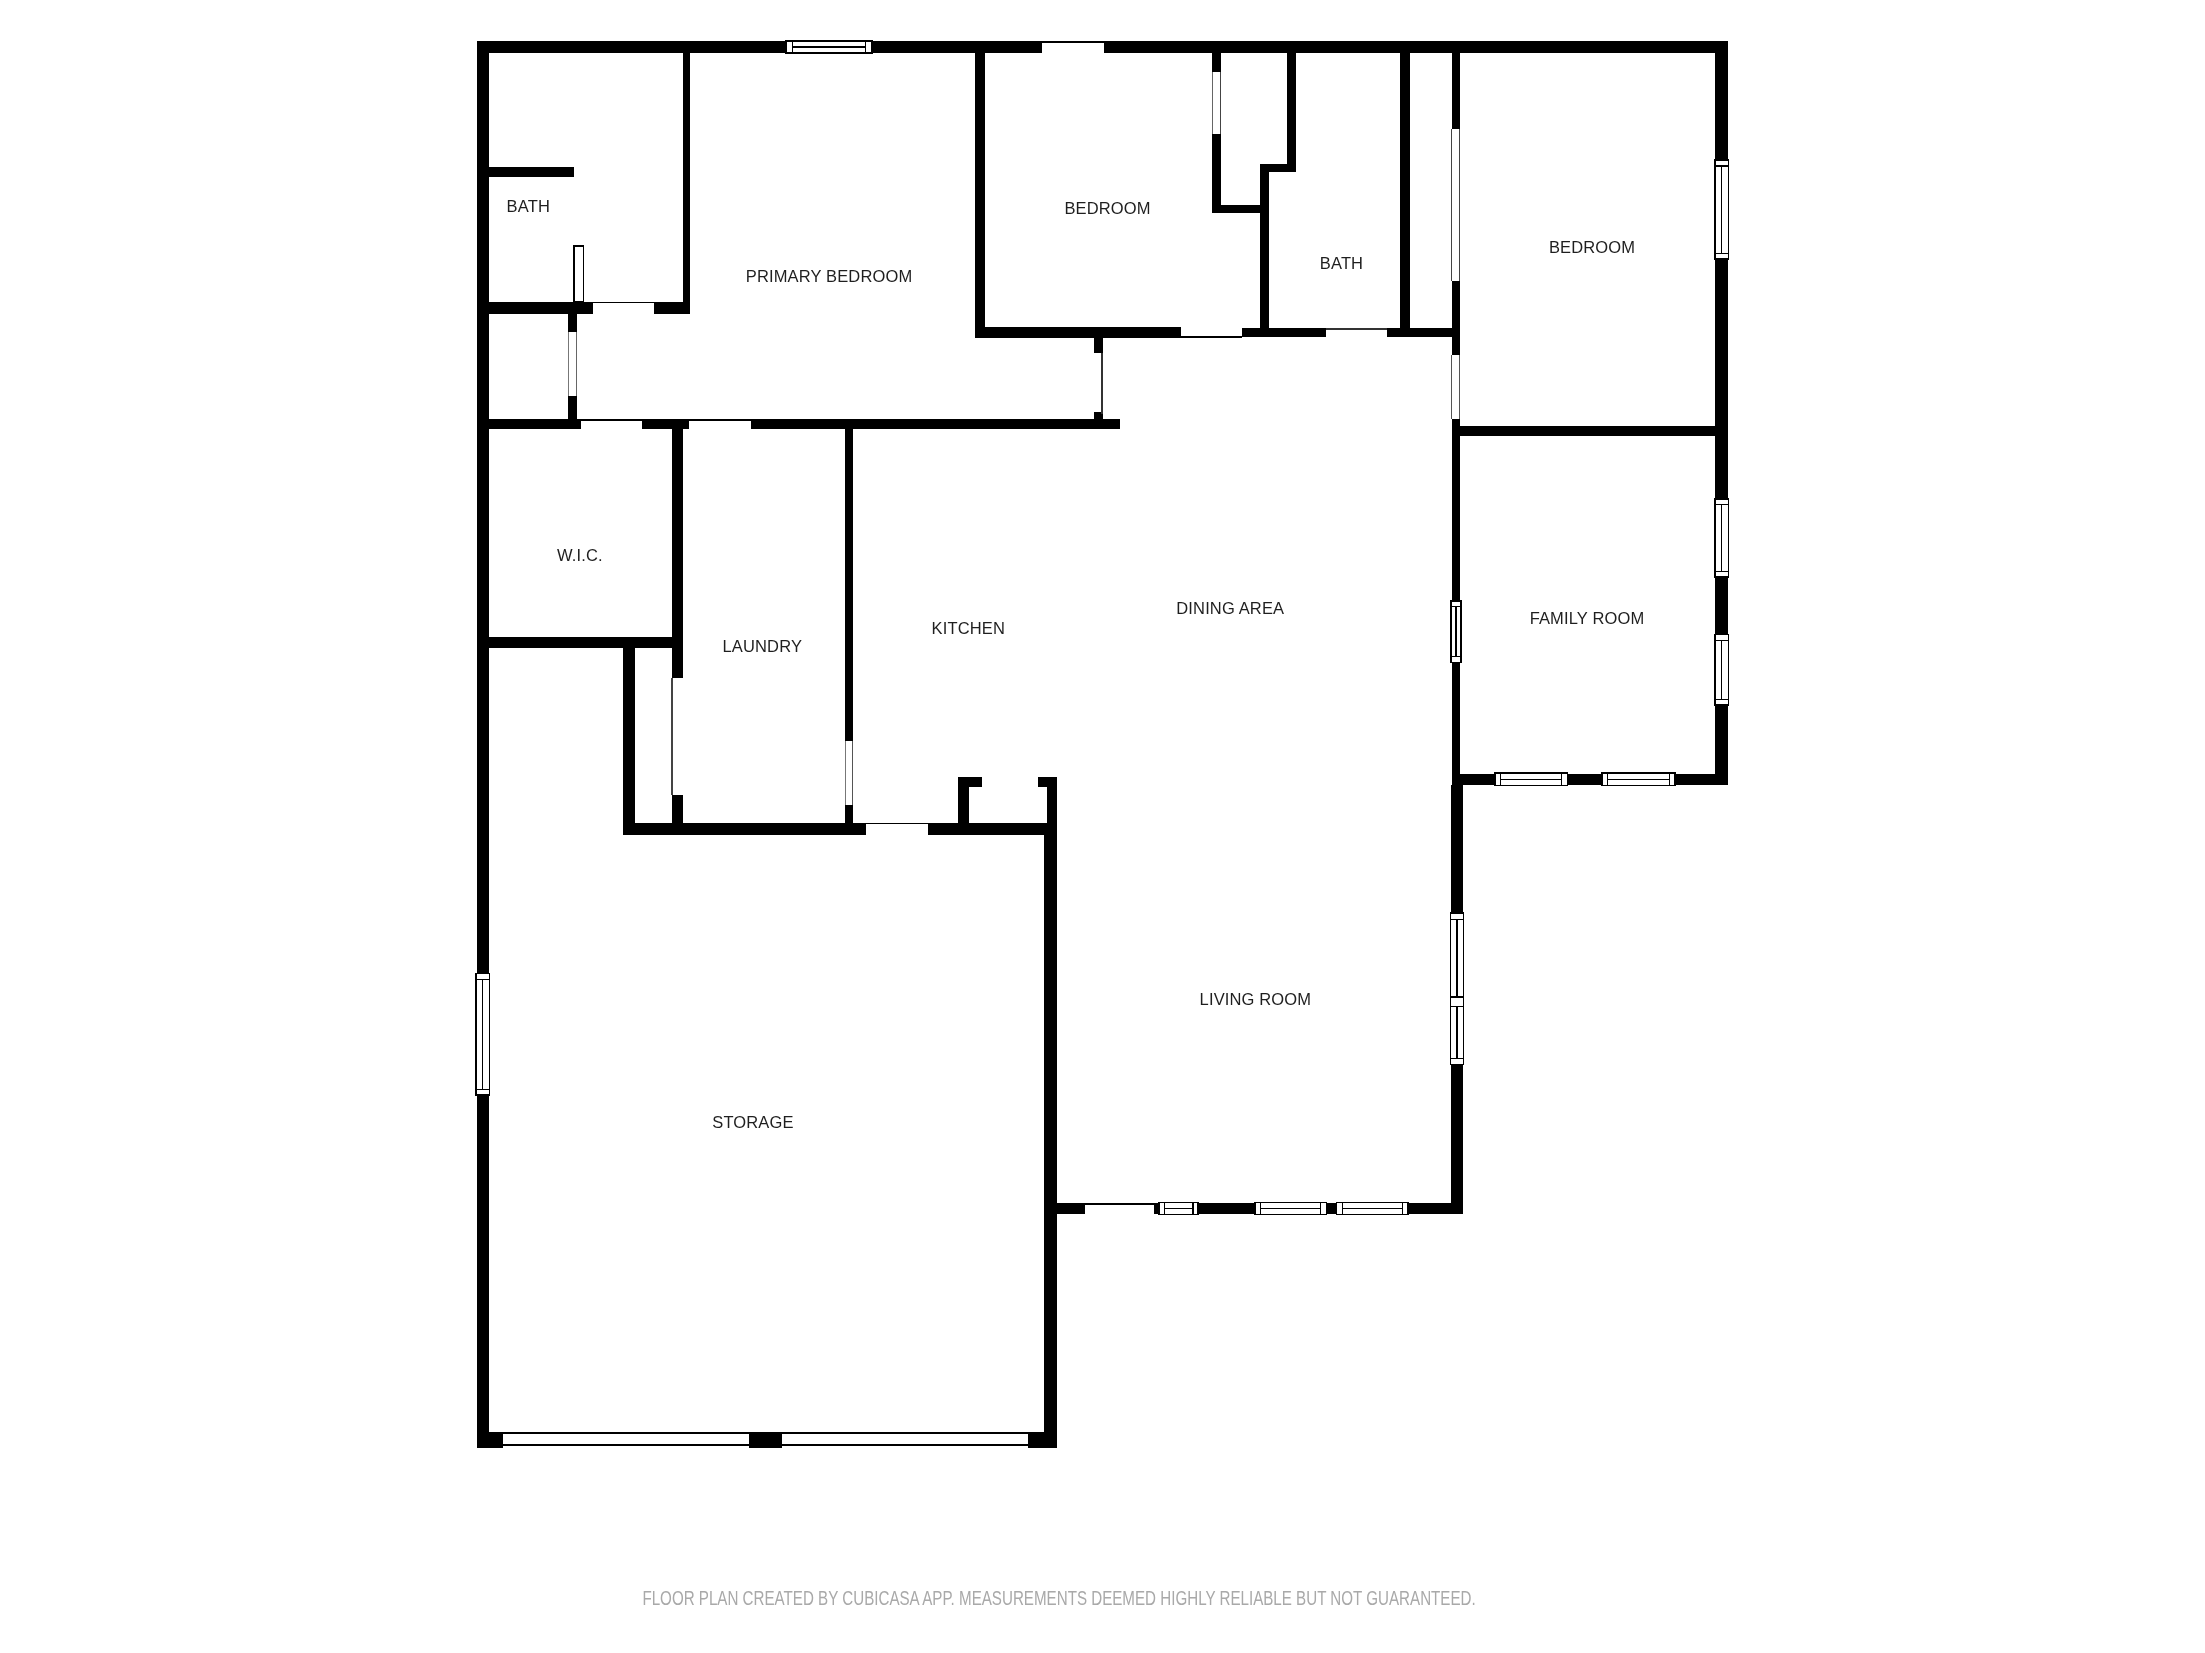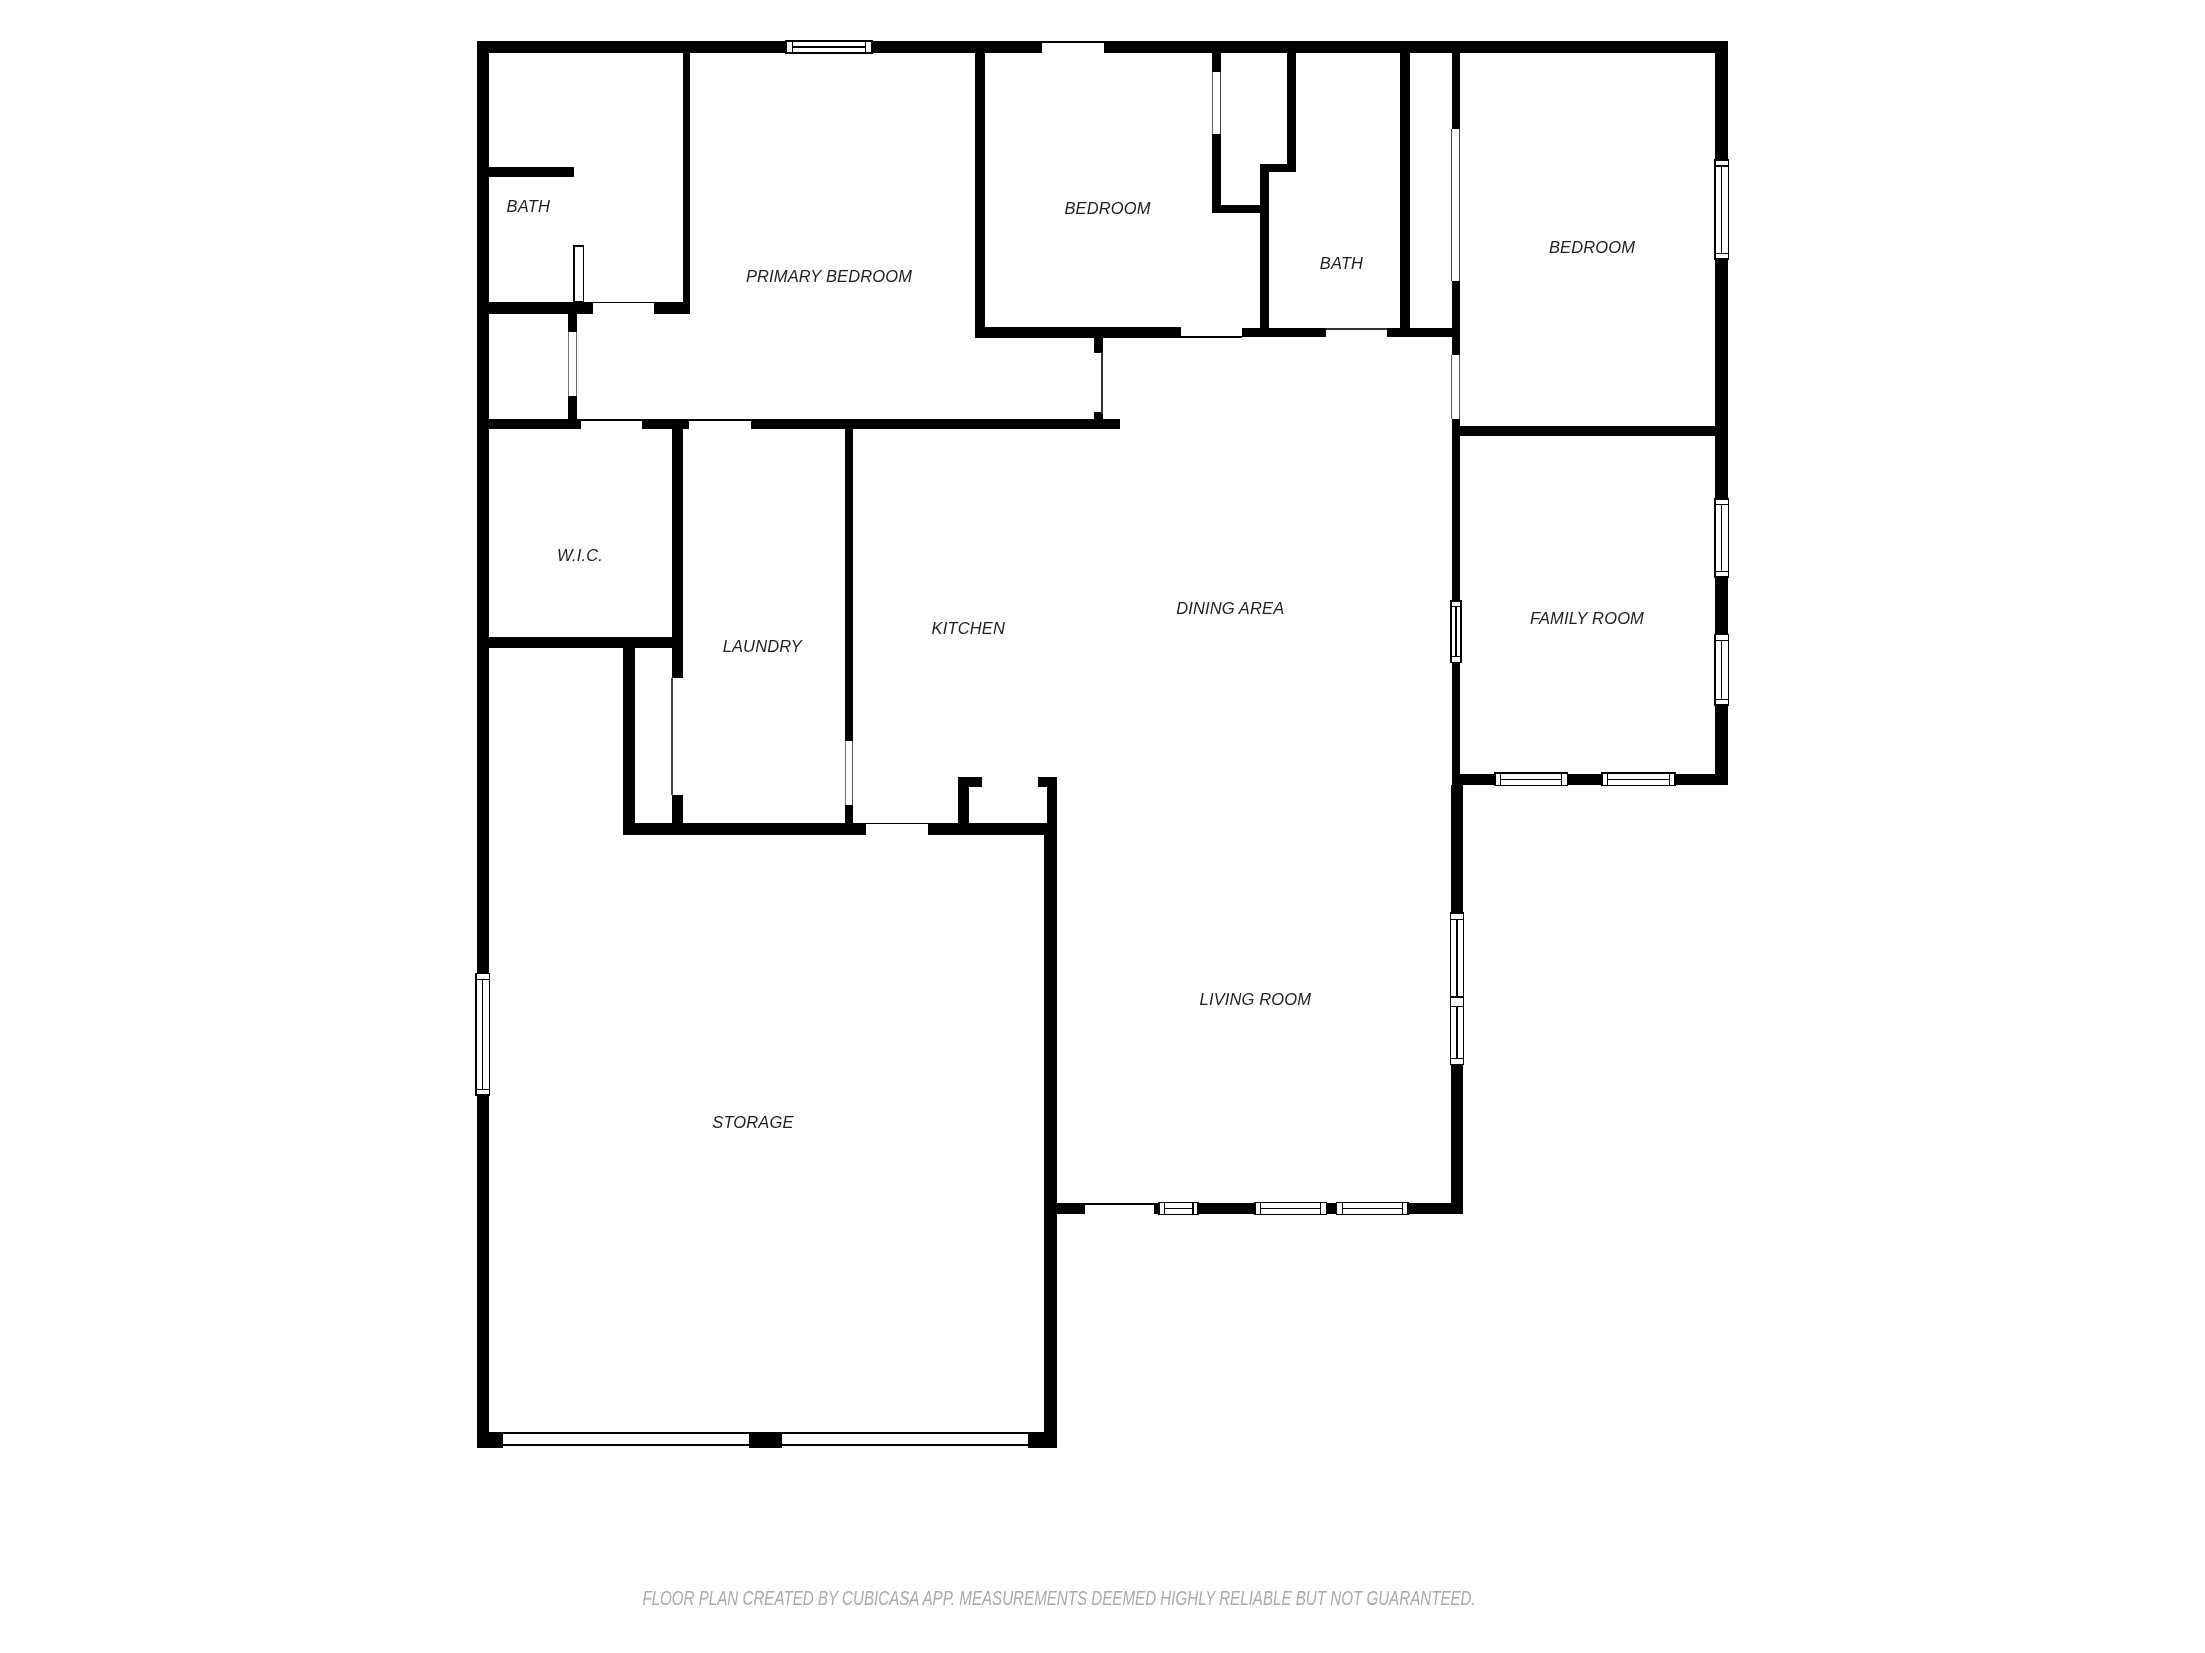--- a/index.html
+++ b/index.html
@@ -1,16 +1,16 @@
 <!DOCTYPE html>
 <html style="font-size:11.5px"><head>
 <meta charset="utf-8">
 <style>
   html,body{margin:0;padding:0;background:#ffffff;}
-  .page{width:2205px;height:1654px;position:relative;background:#fde047;overflow:hidden;font-style:italic;}
+  .page{width:2205px;height:1654px;position:relative;background:#fde047;overflow:hidden;}
   text{font-family:"Liberation Sans",sans-serif;fill:#1f1f1f;}
   .lbl{font-size:23px;letter-spacing:0.2px;}
   .foot{font-size:28px;fill:#a9a9a9;}
 </style>
 </head>
 <body>
 <div class="page">
 <svg width="2205" height="1654" viewBox="0 0 3072 2304" shape-rendering="crispEdges">
 <rect x="0" y="0" width="3072" height="2304" fill="#ffffff"></rect>
 

